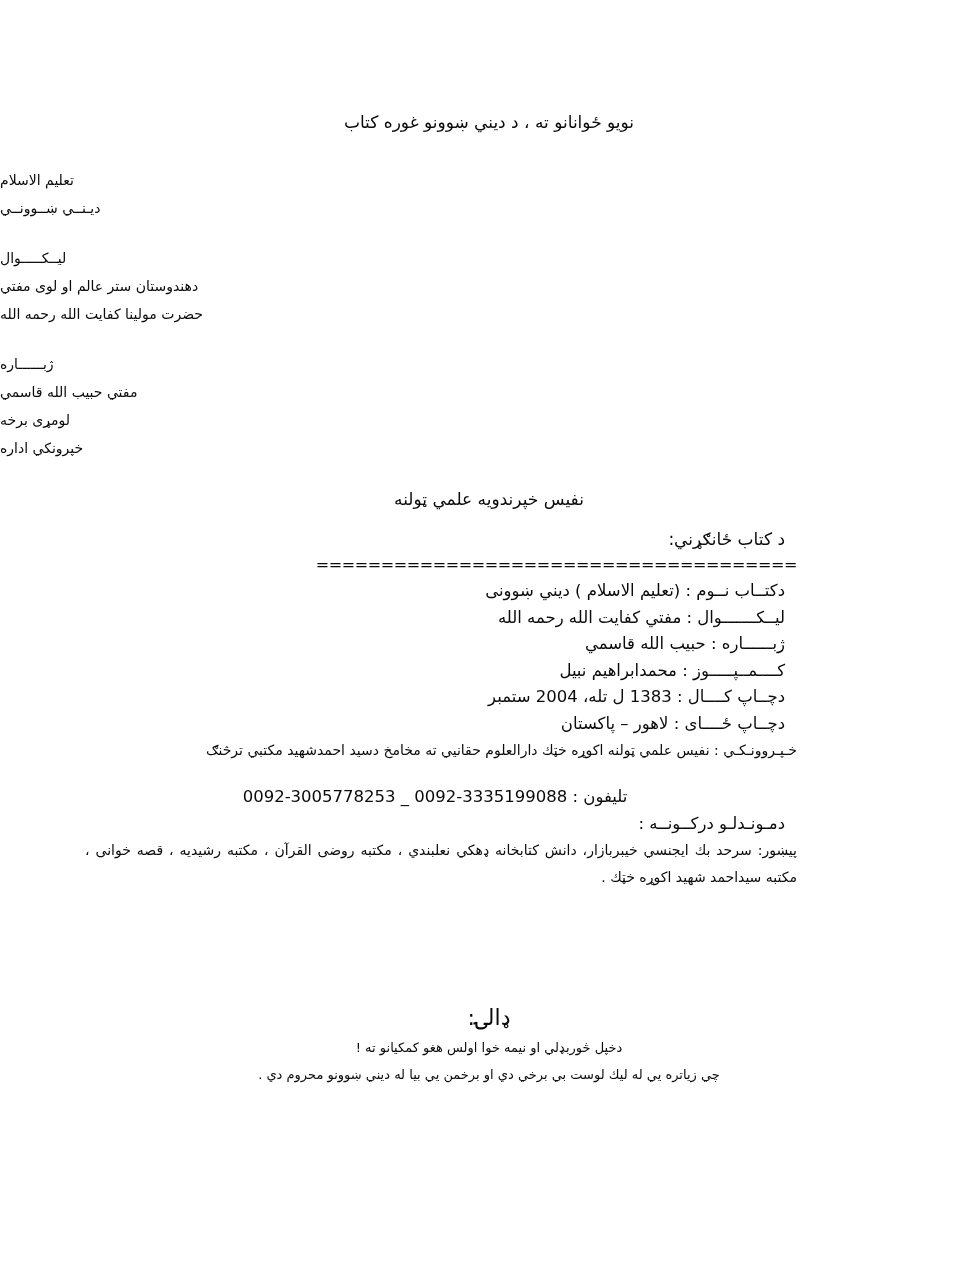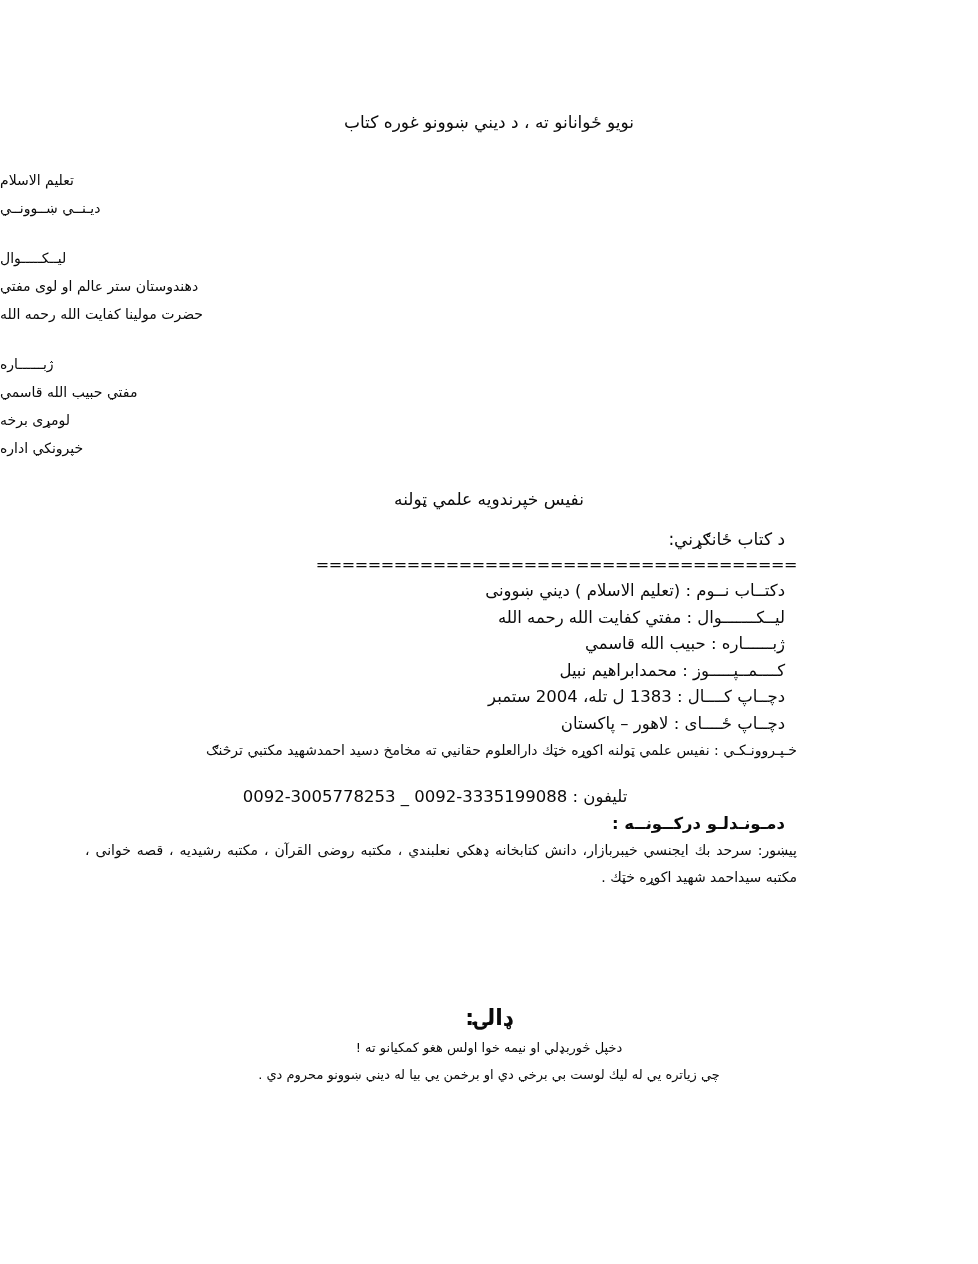--- a/index.html
+++ b/index.html
@@ -111,42 +111,41 @@
   .phone-row .nums {
     direction: ltr;
     unicode-bidi: embed;
     display: inline-block;
   }
   .sources-row {
     font-size: 16.5px;
     line-height: 27px;
     text-align: right;
     padding-right: 12px;
-    font-weight: bold;
   }
   .stores {
     font-size: 14px;
     line-height: 27px;
     text-align: justify;
     text-align-last: right;
     white-space: normal;
     padding-right: 0;
   }
 
   
   .dedication {
     position: absolute;
     top: 1002px;
     left: 0;
     width: 978px;
     text-align: center;
   }
   .ded-heading {
     font-size: 22px;
-    font-weight: bold;
+    font-weight: normal;
     line-height: 32px;
     text-align: center;
   }
   .ded-line {
     font-size: 13px;
     line-height: 27px;
     text-align: center;
     white-space: nowrap;
   }
 </style>

